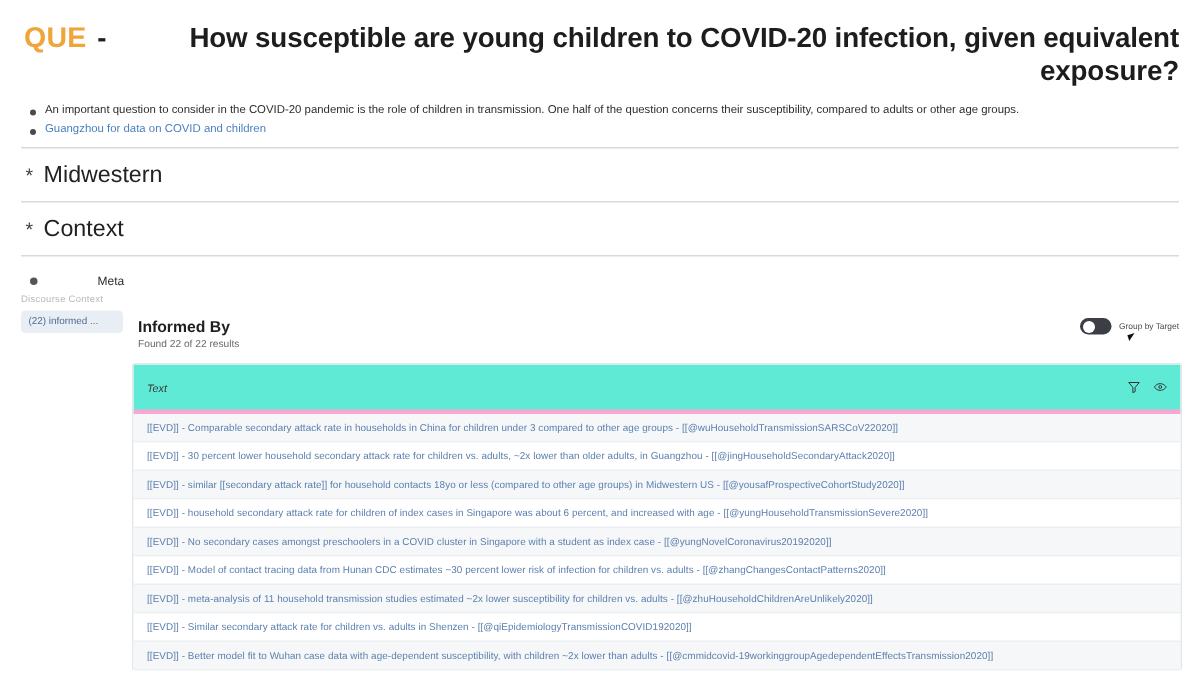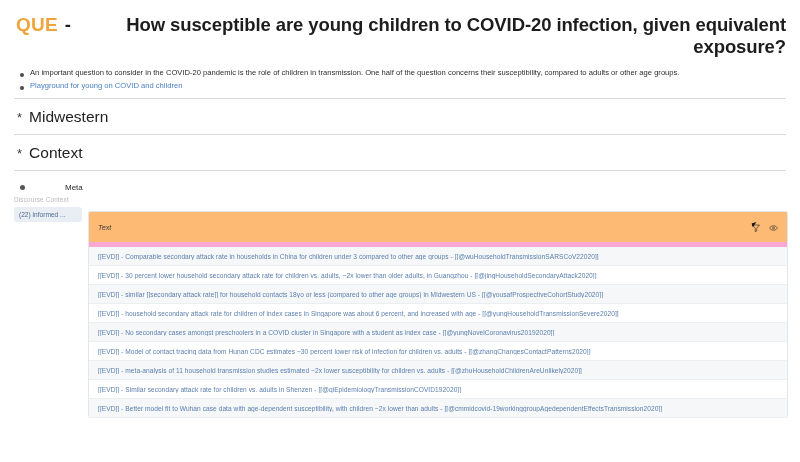--- a/index.html
+++ b/index.html
@@ -214,22 +214,22 @@
     border-left: 1px solid #e4e7ea;
     border-right: 1px solid #e4e7ea;
     border-radius: 2px;
     overflow: hidden;
   }
   .thead {
     display: flex;
     align-items: center;
     justify-content: space-between;
     padding: 6px 9px;
-    border-bottom: 5px solid #f9a8d4;
-    background: #fdba74;
+    border-bottom: 3px solid #f9a8d4;
+    background: #5eead4;
     font-style: italic;
   }
   .th-label {
     font-size: 7.2px;
     color: #3b3b3b;
   }
   .th-icons {
     display: flex;
     align-items: center;
     gap: 9px;
@@ -266,21 +266,21 @@
     <span class="title-text">-</span>
     <span class="title-text">How susceptible are young children to COVID-20 infection, given equivalent exposure?</span>
   </div>
 
   <div class="bullet-row">
     <span class="dot"></span>
     <span class="bullet-text">An important question to consider in the COVID-20 pandemic is the role of children in transmission. One half of the question concerns their susceptibility, compared to adults or other age groups.</span>
   </div>
   <div class="bullet-row">
     <span class="dot"></span>
-    <span class="bullet-link">Playground for young on COVID and children</span>
+    <span class="bullet-link">Guangzhou for data on COVID and children</span>
   </div>
   <hr class="hr">
 
   <div class="section">
     <div class="section-head">
       <span class="bullet-star">*</span>
       <span class="section-title">Midwestern</span>
     </div>
     <hr class="hr">
   </div>
@@ -297,20 +297,30 @@
     <span class="meta-dot"></span>
     <span class="meta-label">Meta</span>
   </div>
 
   <div class="sidebar">
     <div class="sidebar-heading">Discourse Context</div>
     <div class="chip">(22) informed ...</div>
   </div>
 
   <div class="panel">
+    <div class="panel-header">
+      <div class="panel-title">Informed By</div>
+      <div class="panel-sub">Found 22 of 22 results</div>
+      <div class="toggle-wrap">
+        <div class="toggle">
+          <div class="knob"></div>
+        </div>
+        <span class="toggle-label">Group by Target</span>
+      </div>
+    </div>
 
     <div class="table">
       <div class="thead">
         <span class="th-label">Text</span>
         <span class="th-icons">
           <span class="ic">
             <svg width="8" height="8" viewBox="0 0 16 16" aria-hidden="true">
               <path d="M1 2h14l-5.5 6.5V14l-3 1.5V8.5z" fill="none" stroke="#2f2f2f" stroke-width="1.3"></path>
             </svg>
           </span>

